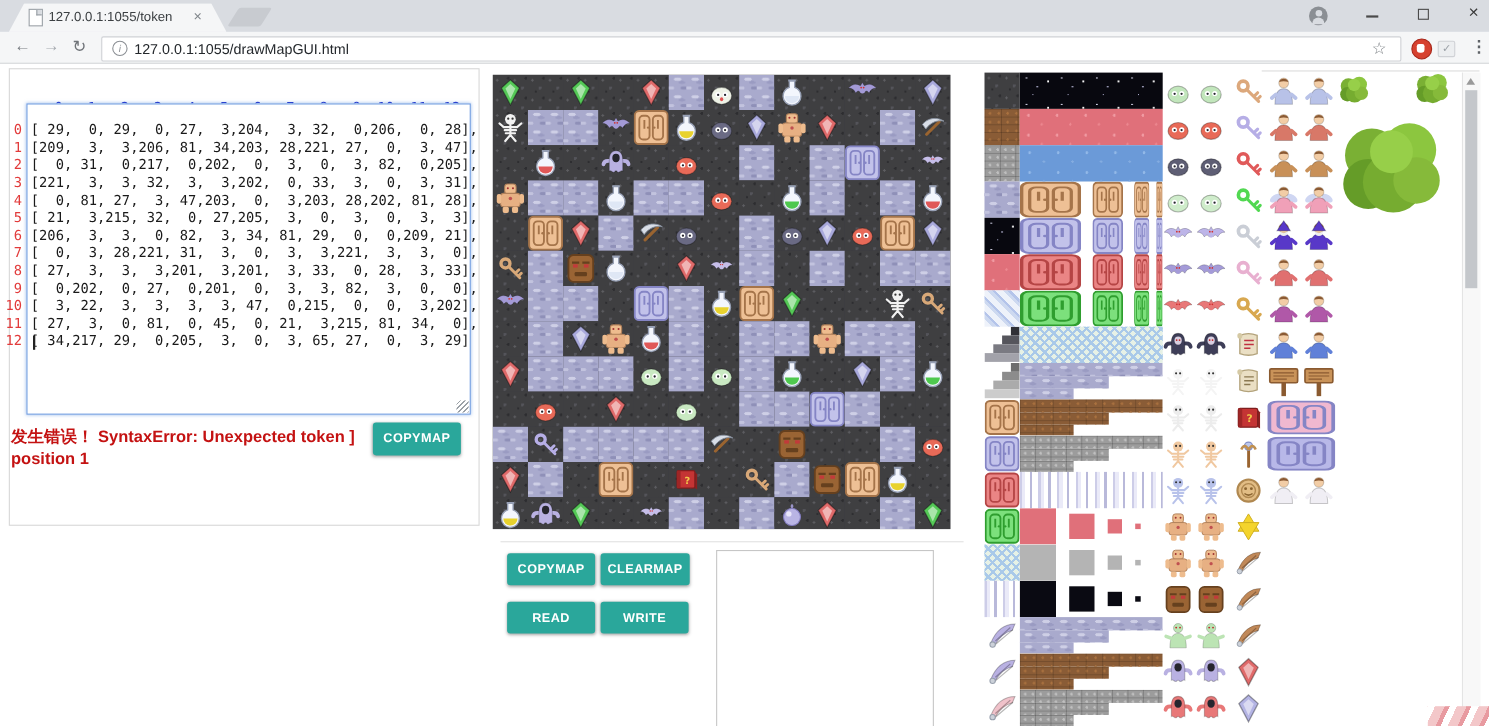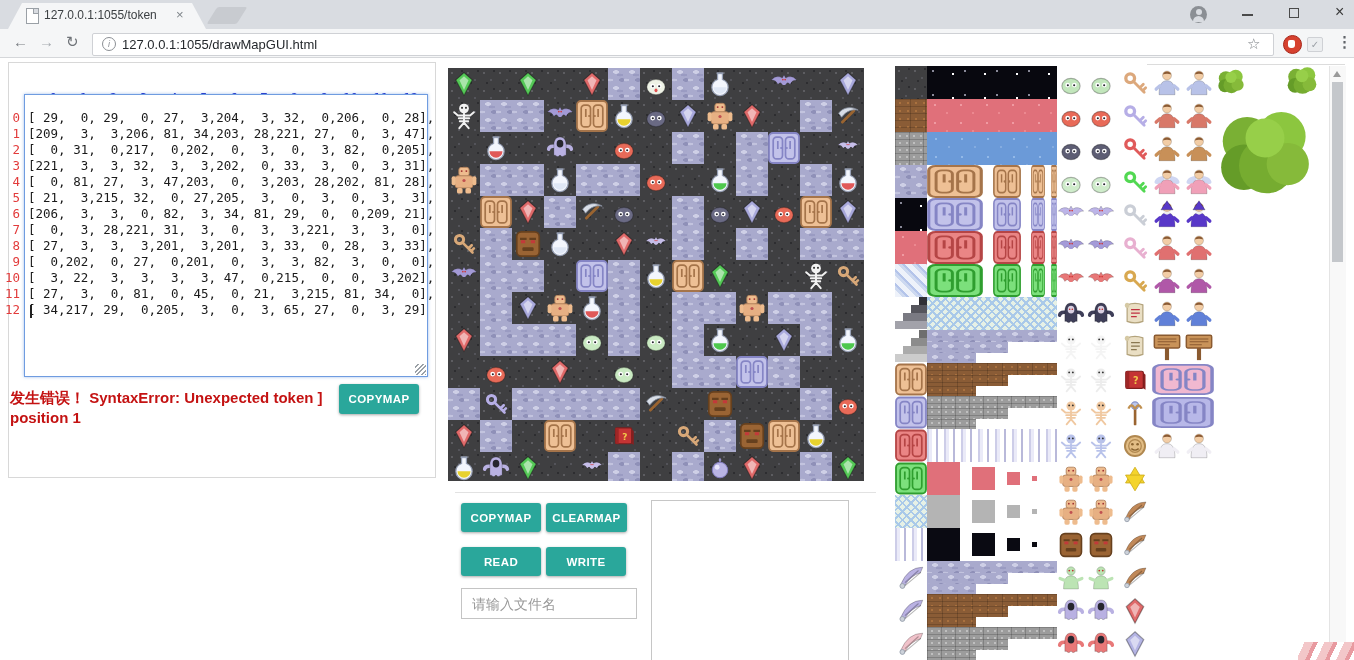--- a/index.html
+++ b/index.html
@@ -878,21 +878,20 @@
             <polygon points="16,6.5 21.5,11.5 16,23.5 10.5,11.5" fill="rgba(255,255,255,.5)"></polygon>
           </svg></span>
       </div>
     </div>
 
 <div class="abs hr"></div>
 <div class="abs btn" style="left:461px;top:503px;width:80px;height:29px;">COPYMAP</div>
 <div class="abs btn" style="left:546px;top:503px;width:81px;height:29px;">CLEARMAP</div>
 <div class="abs btn" style="left:461px;top:547px;width:80px;height:29px;">READ</div>
 <div class="abs btn" style="left:546px;top:547px;width:80px;height:29px;">WRITE</div>
-<input class="abs fileinput" placeholder="请输入文件名" style="">
 <div class="abs emptybox"></div>
 
 <div class="abs tileset-topline"></div>
 <div id="tileset">
       <div class="tscell tx-dark" style="left: 895px; top: 66px; width: 32px; height: 33px;"></div>
       <div class="tscell tx-star" style="left: 927px; top: 66px; width: 130px; height: 33px;"></div>
       <div class="tscell" style="left: 1057px; top: 66px; width: 58px; height: 33px;">
         <svg width="30" height="30" viewBox="0 0 32 32" xmlns="http://www.w3.org/2000/svg">
           <ellipse cx="16" cy="19.5" rx="10.5" ry="8.8" fill="#c2e6bc" stroke="rgba(0,0,0,.28)" stroke-width="1.2"></ellipse>
           <circle cx="12.2" cy="18.3" r="2.7" fill="#fff"></circle>

